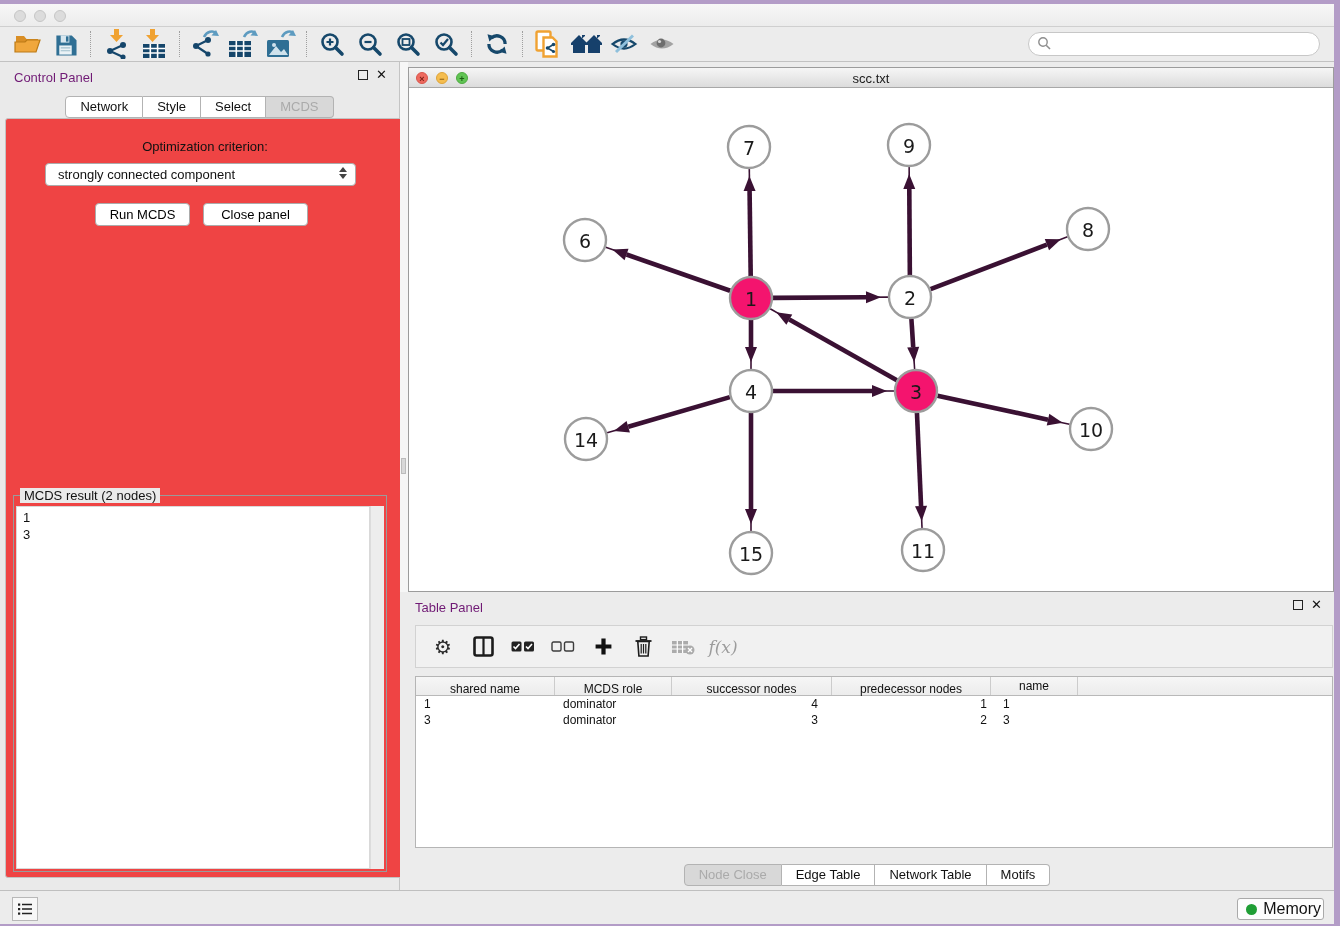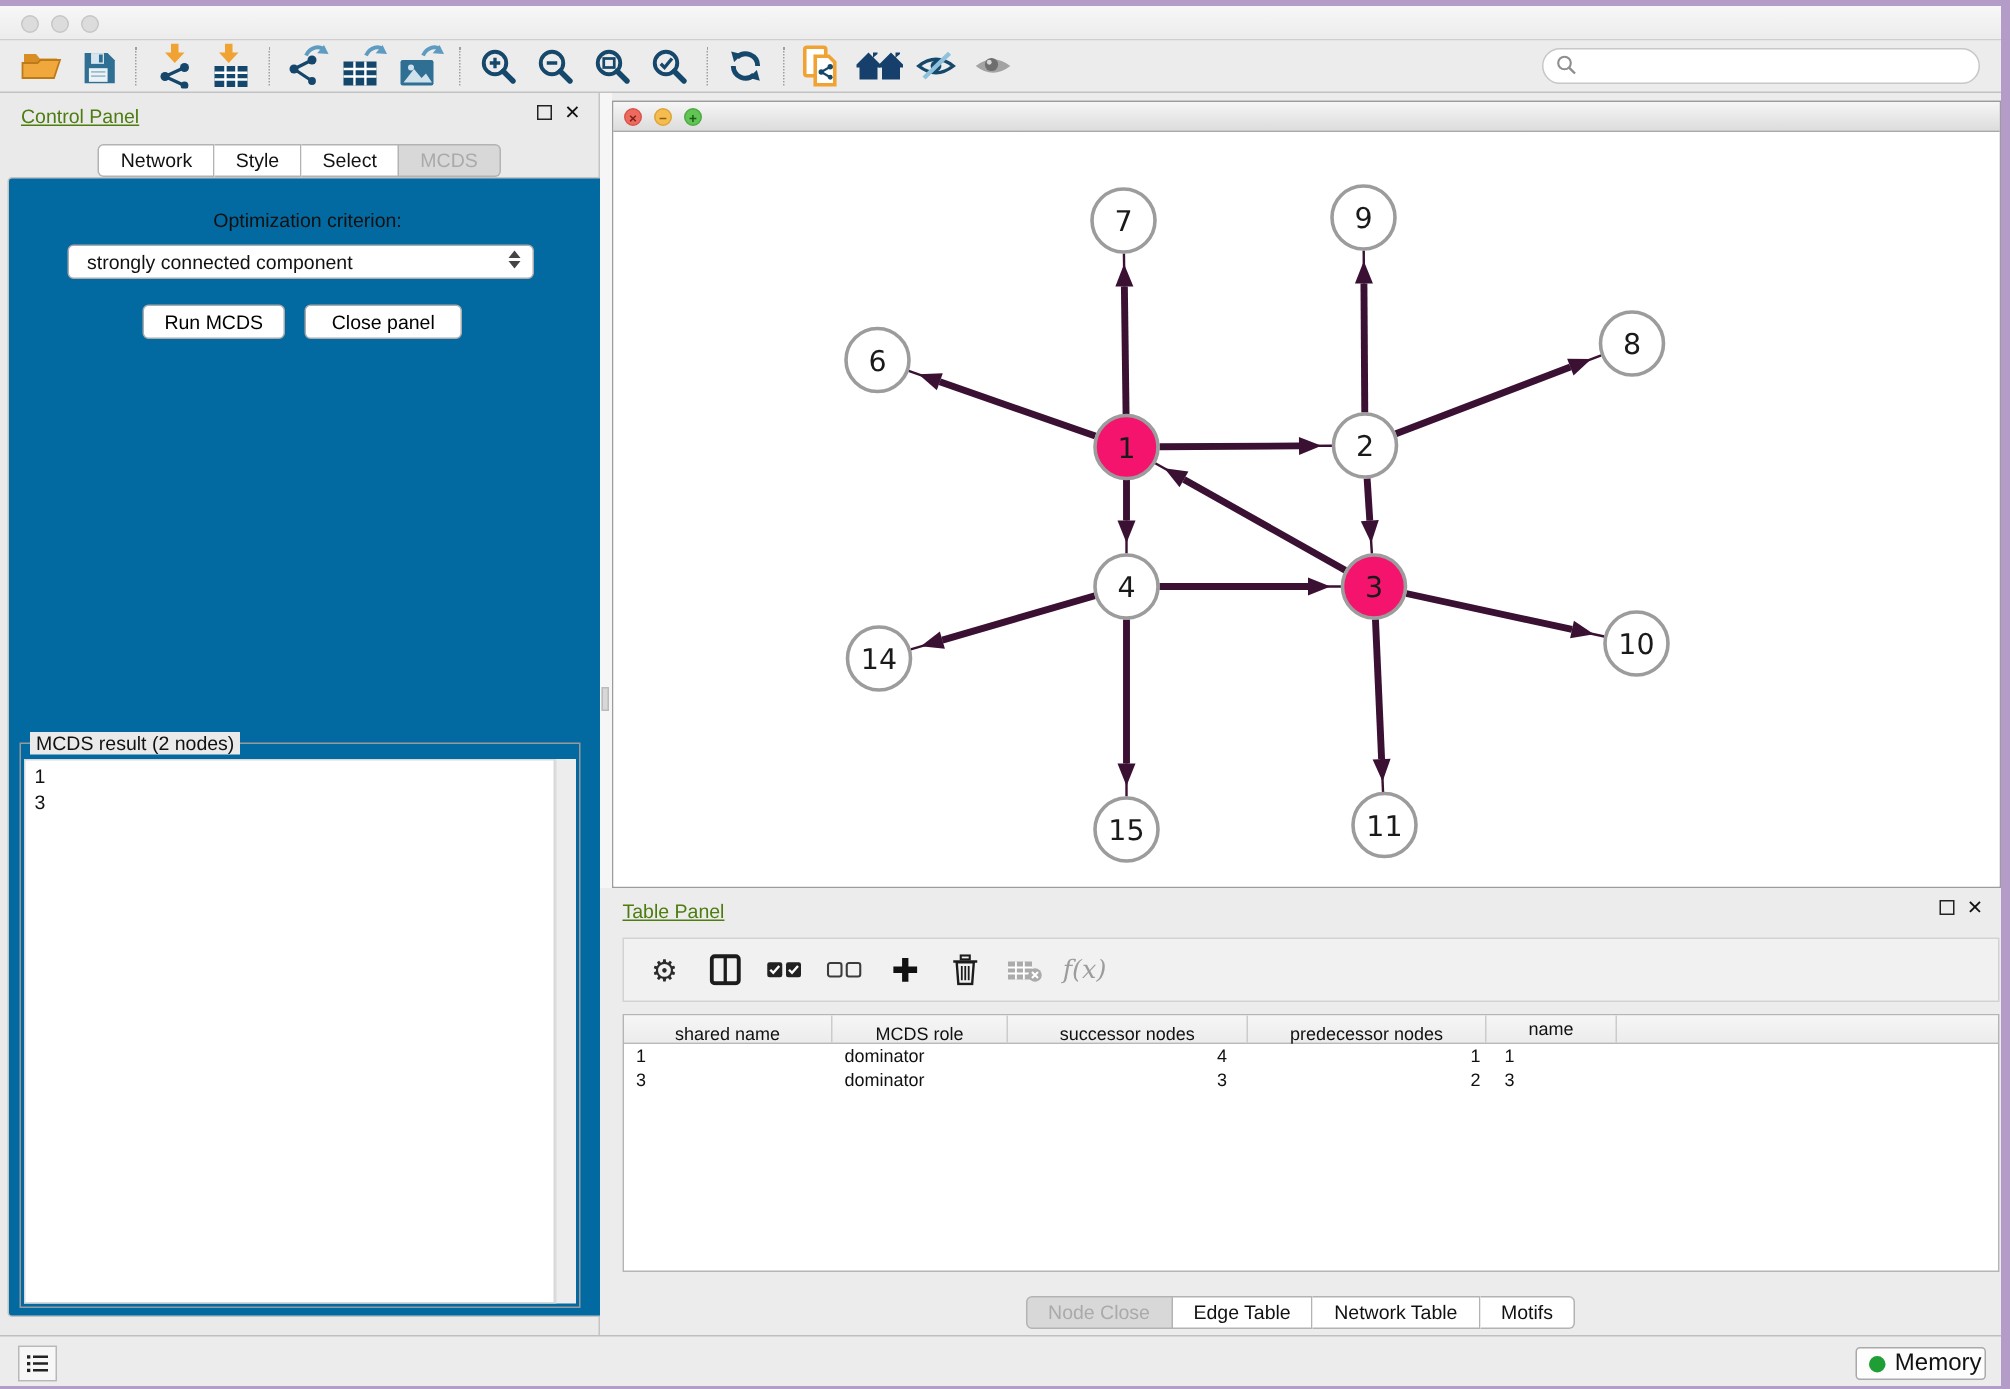--- a/index.html
+++ b/index.html
@@ -14,30 +14,30 @@
 
   
   .toolbar { position:absolute; left:0; top:23px; width:100%; height:35px; background:#ECECEC; border-bottom:1px solid #c2c2c2; display:flex; align-items:center; padding-left:8px; }
   .tbi { width:38px; height:32px; display:flex; align-items:center; justify-content:center; flex:0 0 auto; }
   .tbsep { width:1px; height:26px; margin:0 6px; border-left:1px dotted #9f9f9f; flex:0 0 auto; }
   .searchbox { position:absolute; right:14px; top:5px; width:292px; height:24px; background:#fff; border:1px solid #c7c7c7; border-radius:12px; display:flex; align-items:center; padding-left:8px; }
   .searchbox input { border:none; outline:none; flex:1; height:20px; font-size:13px; background:transparent; }
 
   
   .cpanel { position:absolute; left:0; top:58px; width:400px; height:828px; background:#EAEAEA; border-right:1px solid #c4c4c4; }
-  .panel-title { position:absolute; left:14px; top:8px; font-size:13px; color:#4d7c0f;text-decoration:underline; }
+  .panel-title { position:absolute; left:14px; top:8px; font-size:13px; color:#701a75; }
   .phd-icons { position:absolute; right:12px; top:7px; display:flex; gap:8px; align-items:center; }
   .float-ic { width:10px; height:10px; border:1.4px solid #222; display:inline-block; }
   .close-ic { font-size:13px; font-weight:bold; color:#111; line-height:12px; }
   .tabs { position:absolute; top:34px; left:0; width:100%; display:flex; justify-content:center; }
   .tab { height:22px; line-height:20px; padding:0 14px; background:#fff; border:1px solid #b3b3b3; border-left:none; font-size:13px; cursor:default; }
   .tab:first-child { border-left:1px solid #b3b3b3; border-radius:4px 0 0 4px; }
   .tab:last-child { border-radius:0 4px 4px 0; }
   .tab.active { background:#d8d8d8; color:#aaa; }
-  .cp-box { position:absolute; left:5px; top:56px; width:400px; height:760px; border:1px solid #c3c3c3; border-radius:3px; background:#0369a1; }
+  .cp-box { position:absolute; left:5px; top:56px; width:400px; height:760px; border:1px solid #c3c3c3; border-radius:3px; background:#ef4444; }
   .opt-label { position:absolute; top:20px; left:0; width:100%; text-align:center; font-size:13px; }
   .select { position:absolute; left:39px; top:44px; width:311px; height:23px; background:#fff; border:1px solid #ababab; border-radius:4px; display:flex; align-items:center; padding-left:12px; font-size:13px; }
   .select .chev { position:absolute; right:8px; top:3px; display:flex; flex-direction:column; gap:2px; }
   .chev i { width:0; height:0; border-left:4px solid transparent; border-right:4px solid transparent; }
   .chev .up { border-bottom:5px solid #444; }
   .chev .dn { border-top:5px solid #444; }
   .btn { position:absolute; height:23px; background:#fff; border:1px solid #ababab; border-radius:4px; font-size:13px; text-align:center; line-height:21px; }
   .fieldset { position:absolute; left:7px; top:376px; width:374px; height:377px; border:1px solid #9a9a9a; }
   .fieldset .legend { position:absolute; top:-8px; left:6px; background:#EAEAEA; padding:0 4px; font-size:13px; }
   .fieldset .content { position:absolute; left:2px; right:16px; top:10px; bottom:2px; background:#fff; border:1px solid #d9d9d9; padding:2px 0 0 6px; font-size:13px; line-height:17px; }
@@ -265,20 +265,21 @@
   <div class="vsplit">
       <div class="handle"></div>
     </div>
   <div class="hsplit-handle"></div>
 
   <div class="netwin">
     <div class="nw-title">
       <span class="light" style="left:7px; background:#EE6A5F; border:1px solid #d8554c; color:#7d2017;">×</span>
       <span class="light" style="left:27px; background:#F5BD4F; border:1px solid #deA43a; color:#8a5d12;">−</span>
       <span class="light" style="left:47px; background:#61C454; border:1px solid #4eab41; color:#1a5c13;">+</span>
+      <div class="title">scc.txt</div>
     </div>
     <div class="canvas">
       <svg id="graph-svg" width="924" height="503" viewBox="0 0 924 503">
           <g>
             <line x1="340.5827303447401" y1="102.99614102788243" x2="340.2913651723701" y2="80.99807051394122" stroke="#3A1133" stroke-width="1.6"></line>
             <line x1="341.7086348276299" y1="188.0019294860588" x2="340.5827303447401" y2="102.99614102788243" stroke="#3A1133" stroke-width="4.6"></line>
             <polygon points="340.38407227266964,87.99745658655887 346.58220412126957,102.91667779905423 334.5832565682107,103.07560425671063" fill="#3A1133"></polygon>
           </g>
           <g>
             <line x1="217.53756385329734" y1="166.51312471982678" x2="196.76878192664867" y2="159.2565623599134" stroke="#3A1133" stroke-width="1.6"></line>

